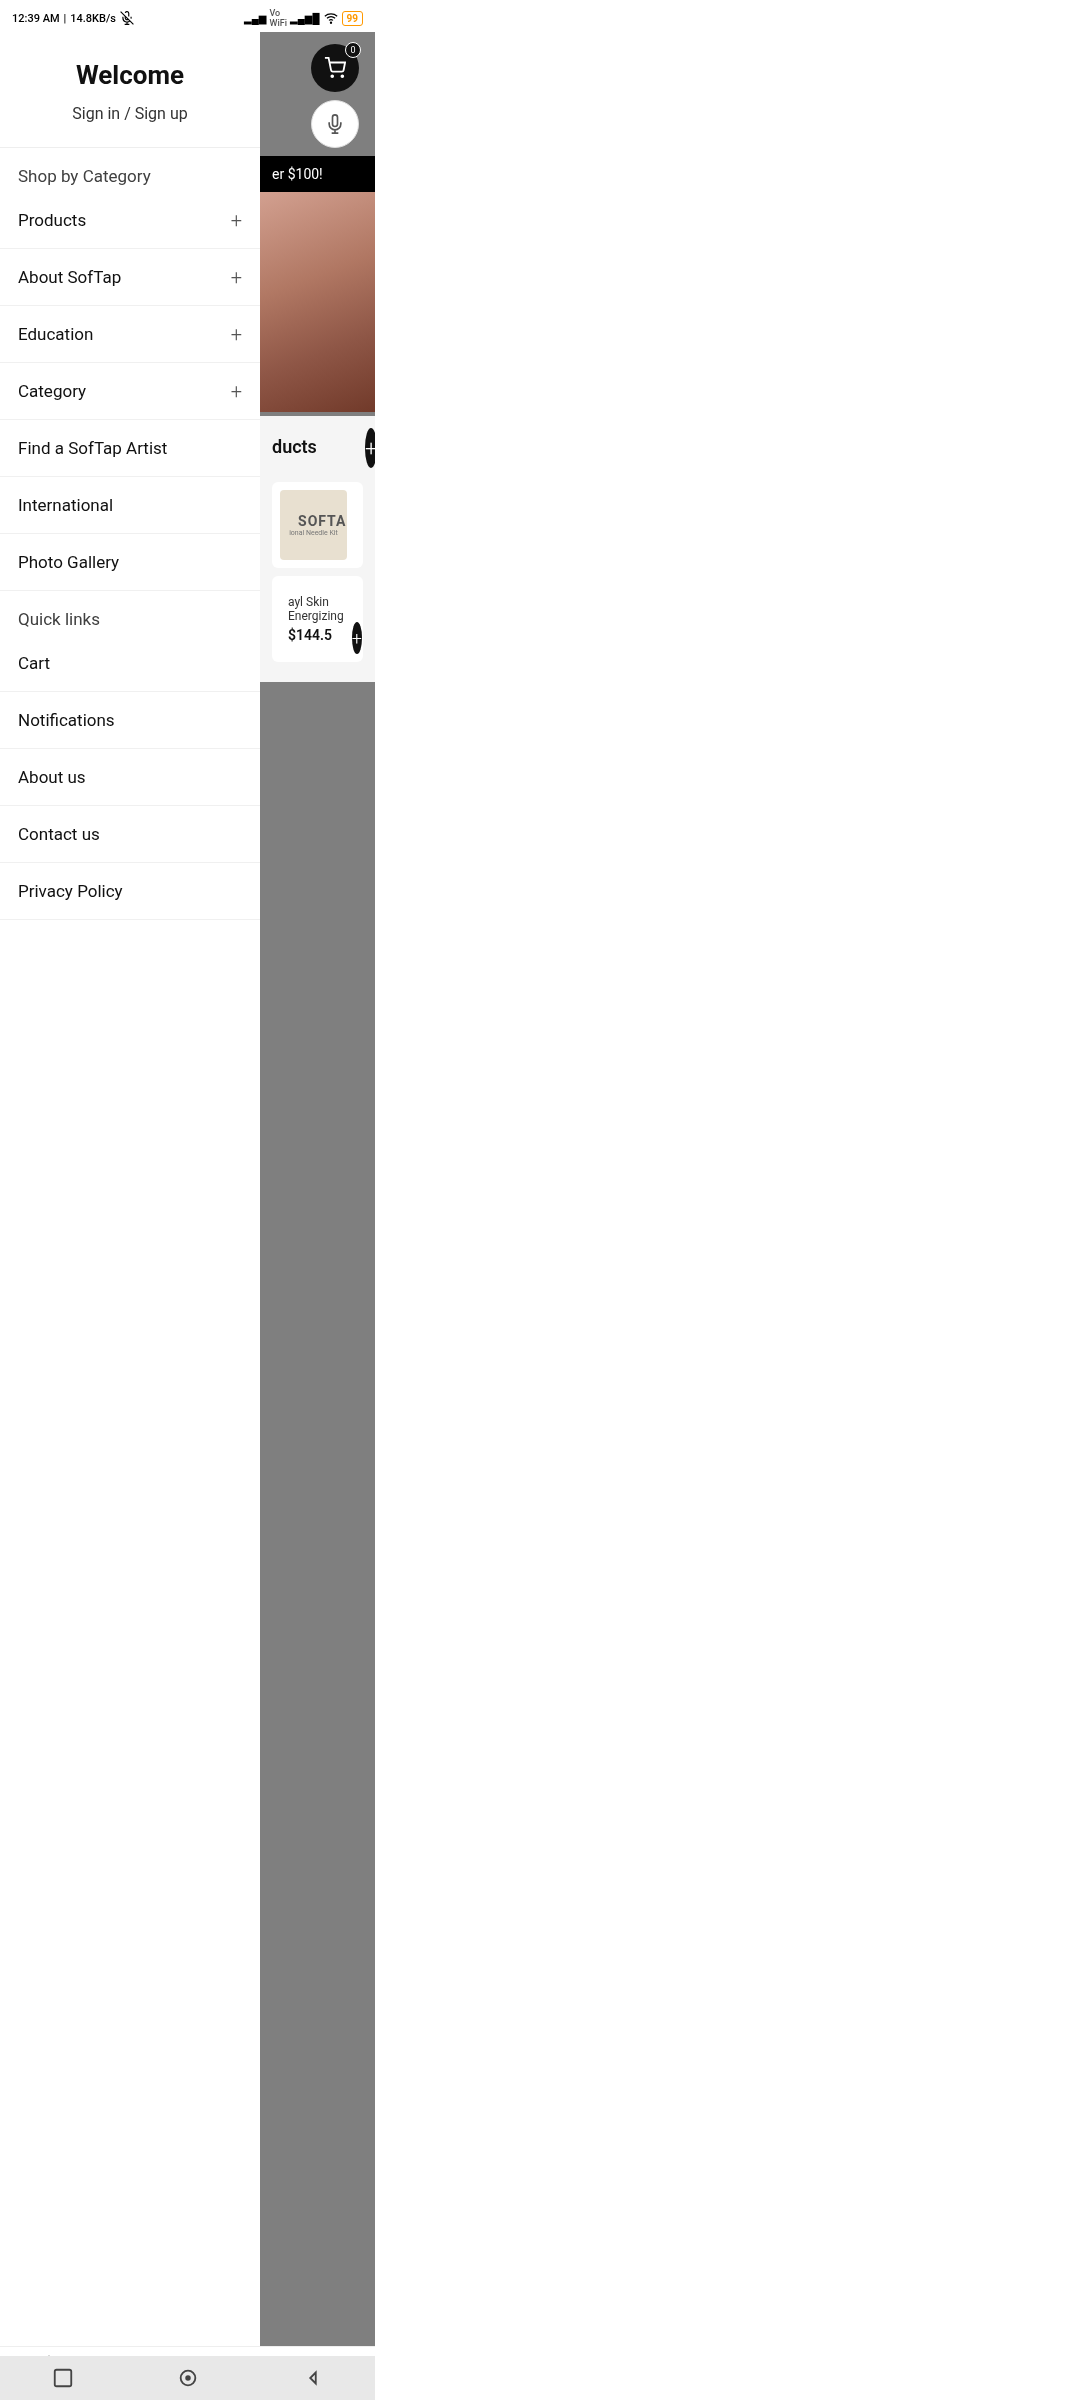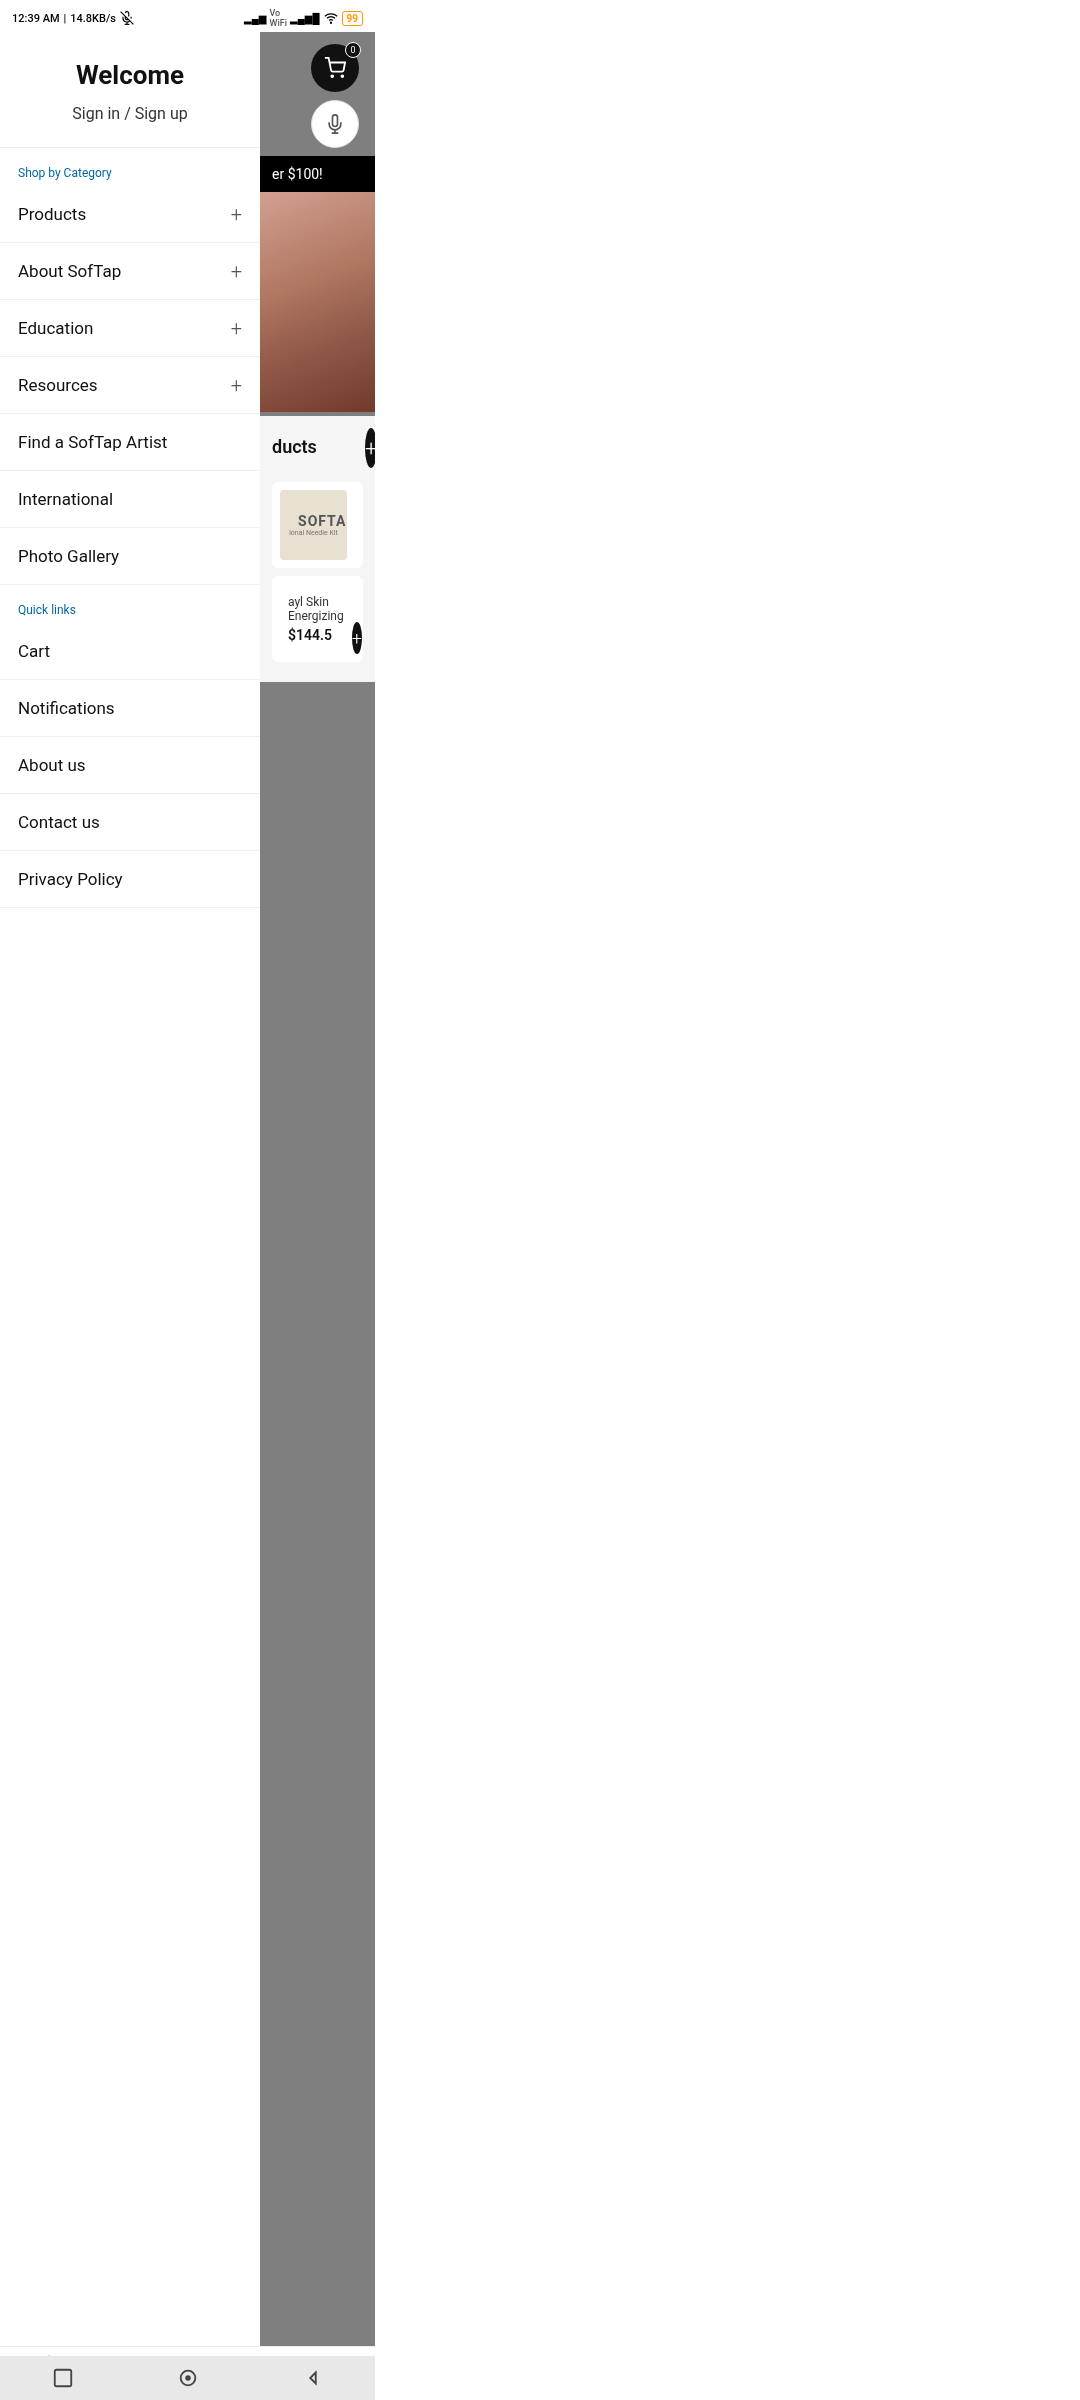--- a/index.html
+++ b/index.html
@@ -81,22 +81,22 @@
     }
     .drawer-signin {
       font-size: 16px;
       color: #333;
       text-align: center;
       margin-bottom: 16px;
     }
 
     
     .section-label {
-      font-size: 12px;
-      color: #0369a1;
+      font-size: 17px;
+      color: #404040;
       padding: 18px 18px 6px;
     }
 
     
     .nav-item {
       display: flex;
       justify-content: space-between;
       align-items: center;
       padding: 18px 18px;
       border-bottom: 1px solid #f0f0f0;
@@ -331,21 +331,21 @@
       </div>
       <div class="nav-item">
         <span class="nav-item-label">About SofTap</span>
         <span class="nav-item-icon">+</span>
       </div>
       <div class="nav-item">
         <span class="nav-item-label">Education</span>
         <span class="nav-item-icon">+</span>
       </div>
       <div class="nav-item">
-        <span class="nav-item-label">Resources</span>
+        <span class="nav-item-label">Category</span>
         <span class="nav-item-icon">+</span>
       </div>
     </div>
 
     <div class="nav-item-simple">
       <span class="nav-item-simple-label">Find a SofTap Artist</span>
     </div>
     <div class="nav-item-simple">
       <span class="nav-item-simple-label">International</span>
     </div>

